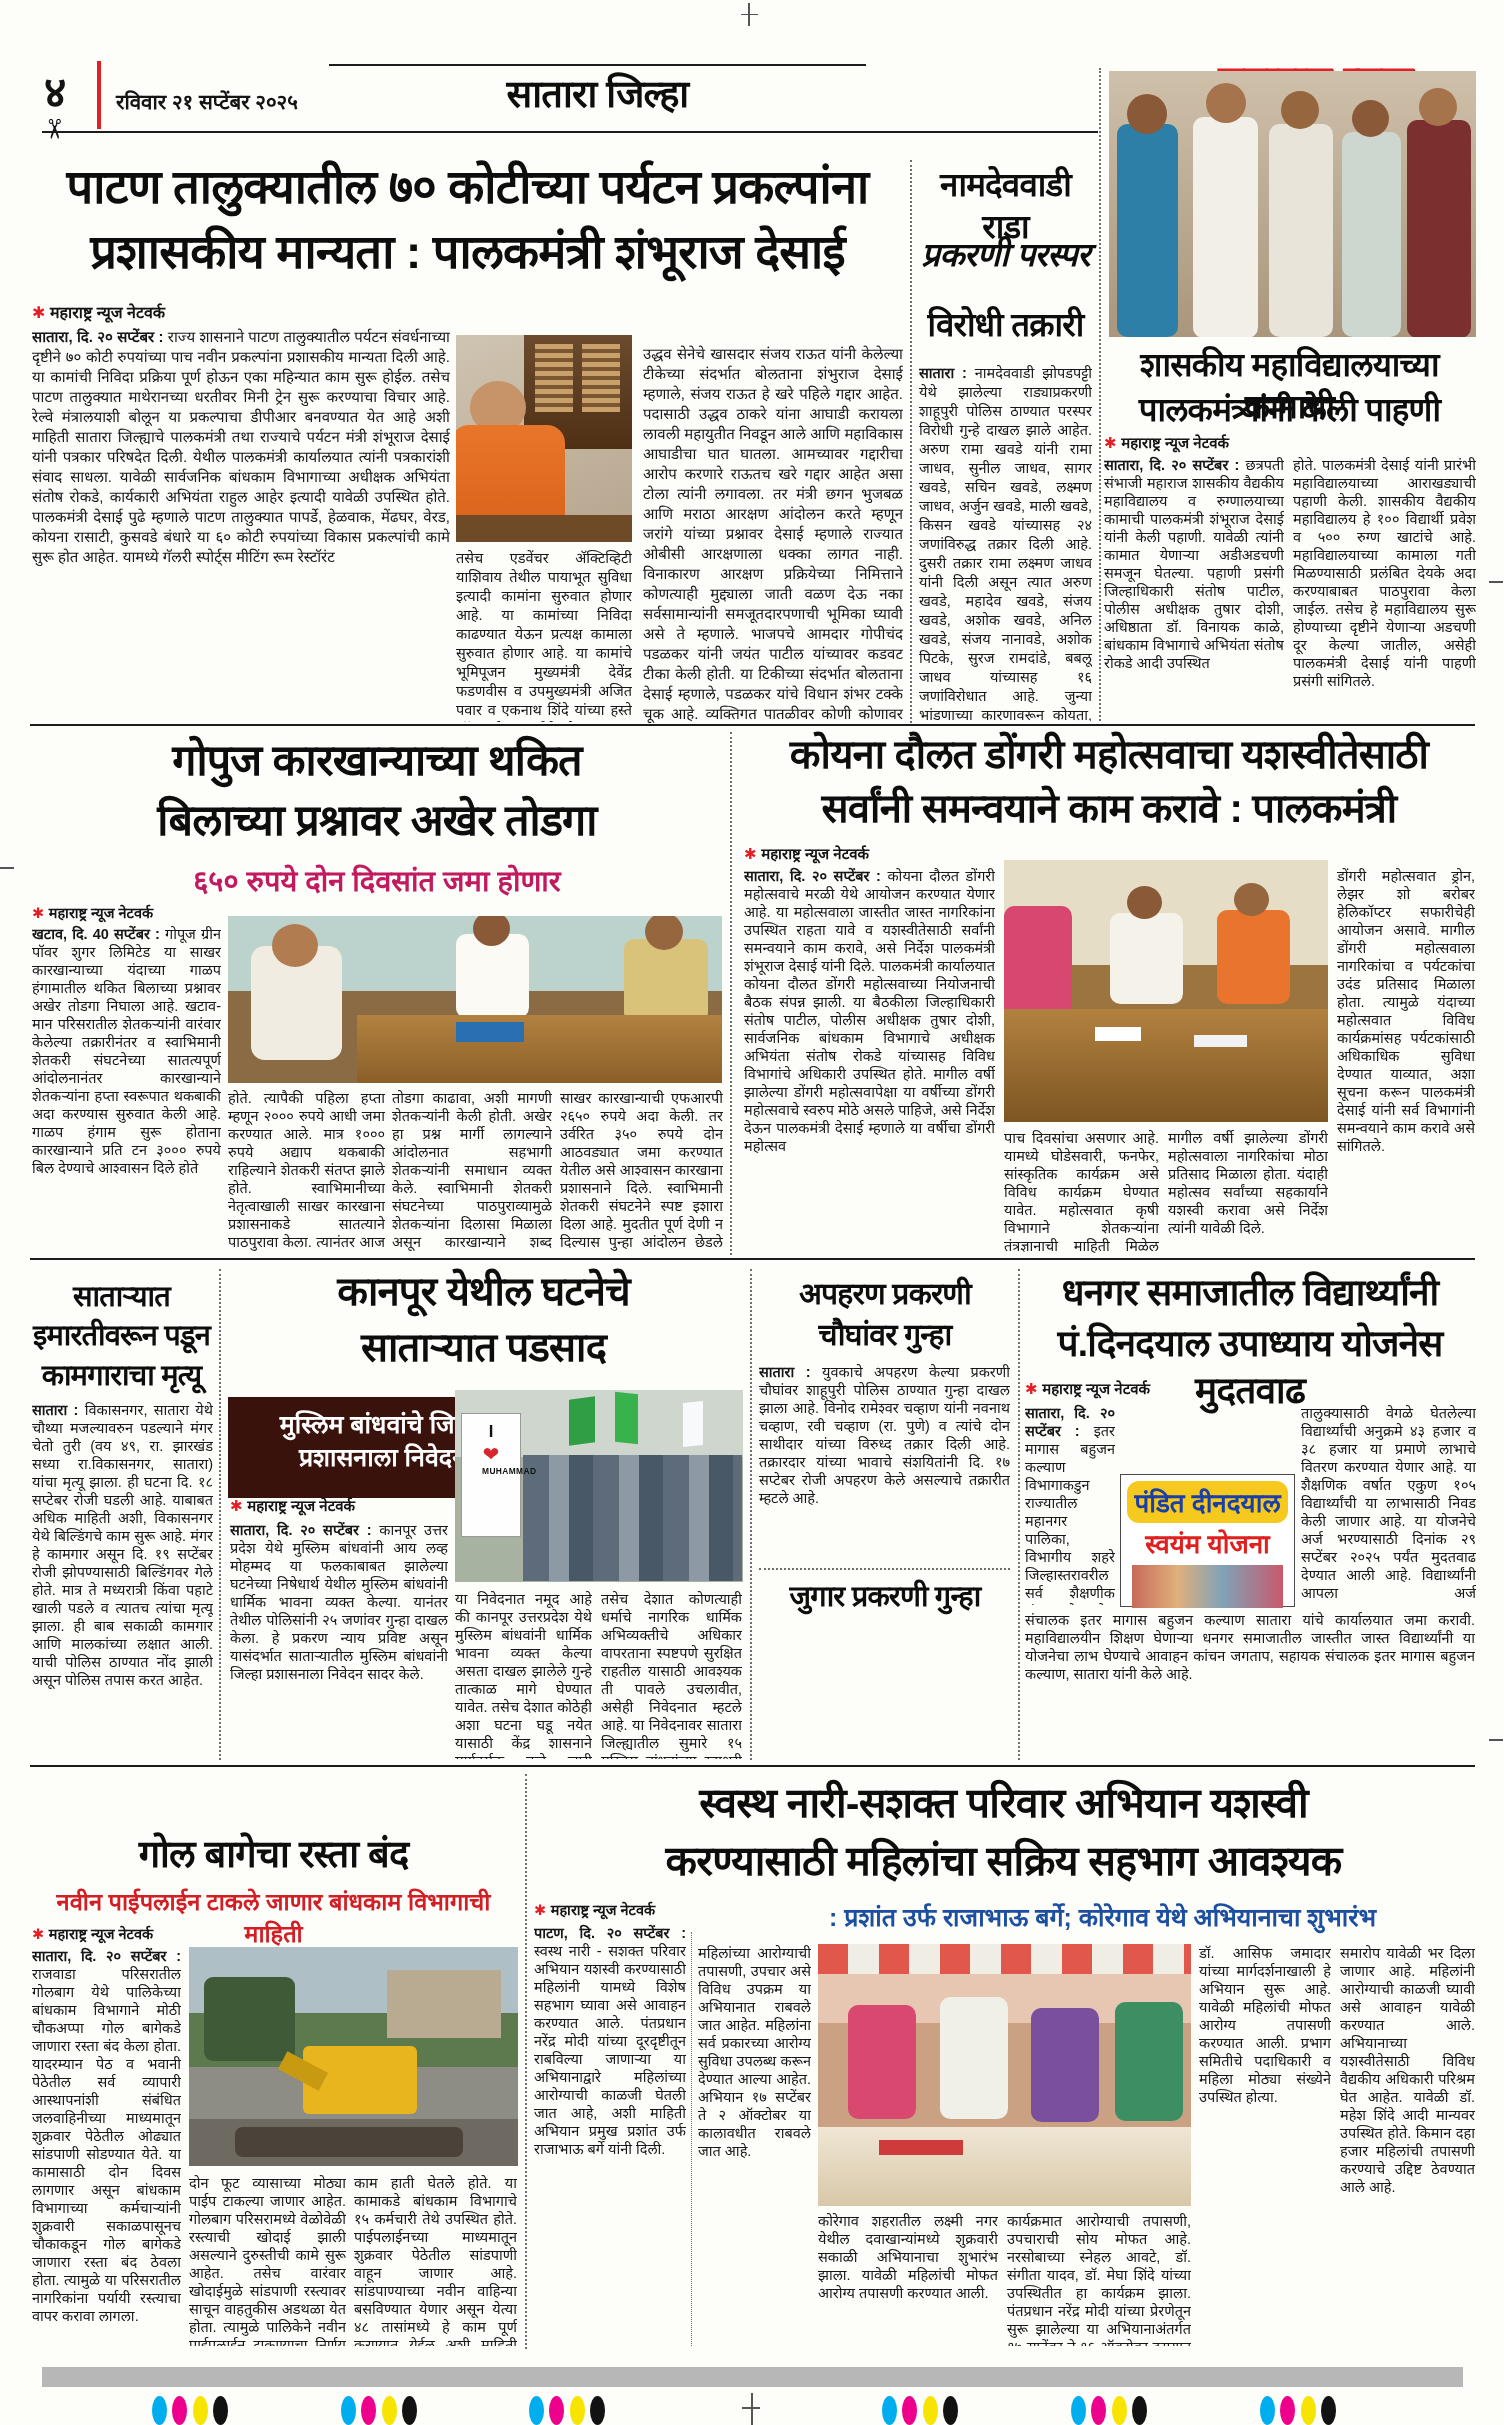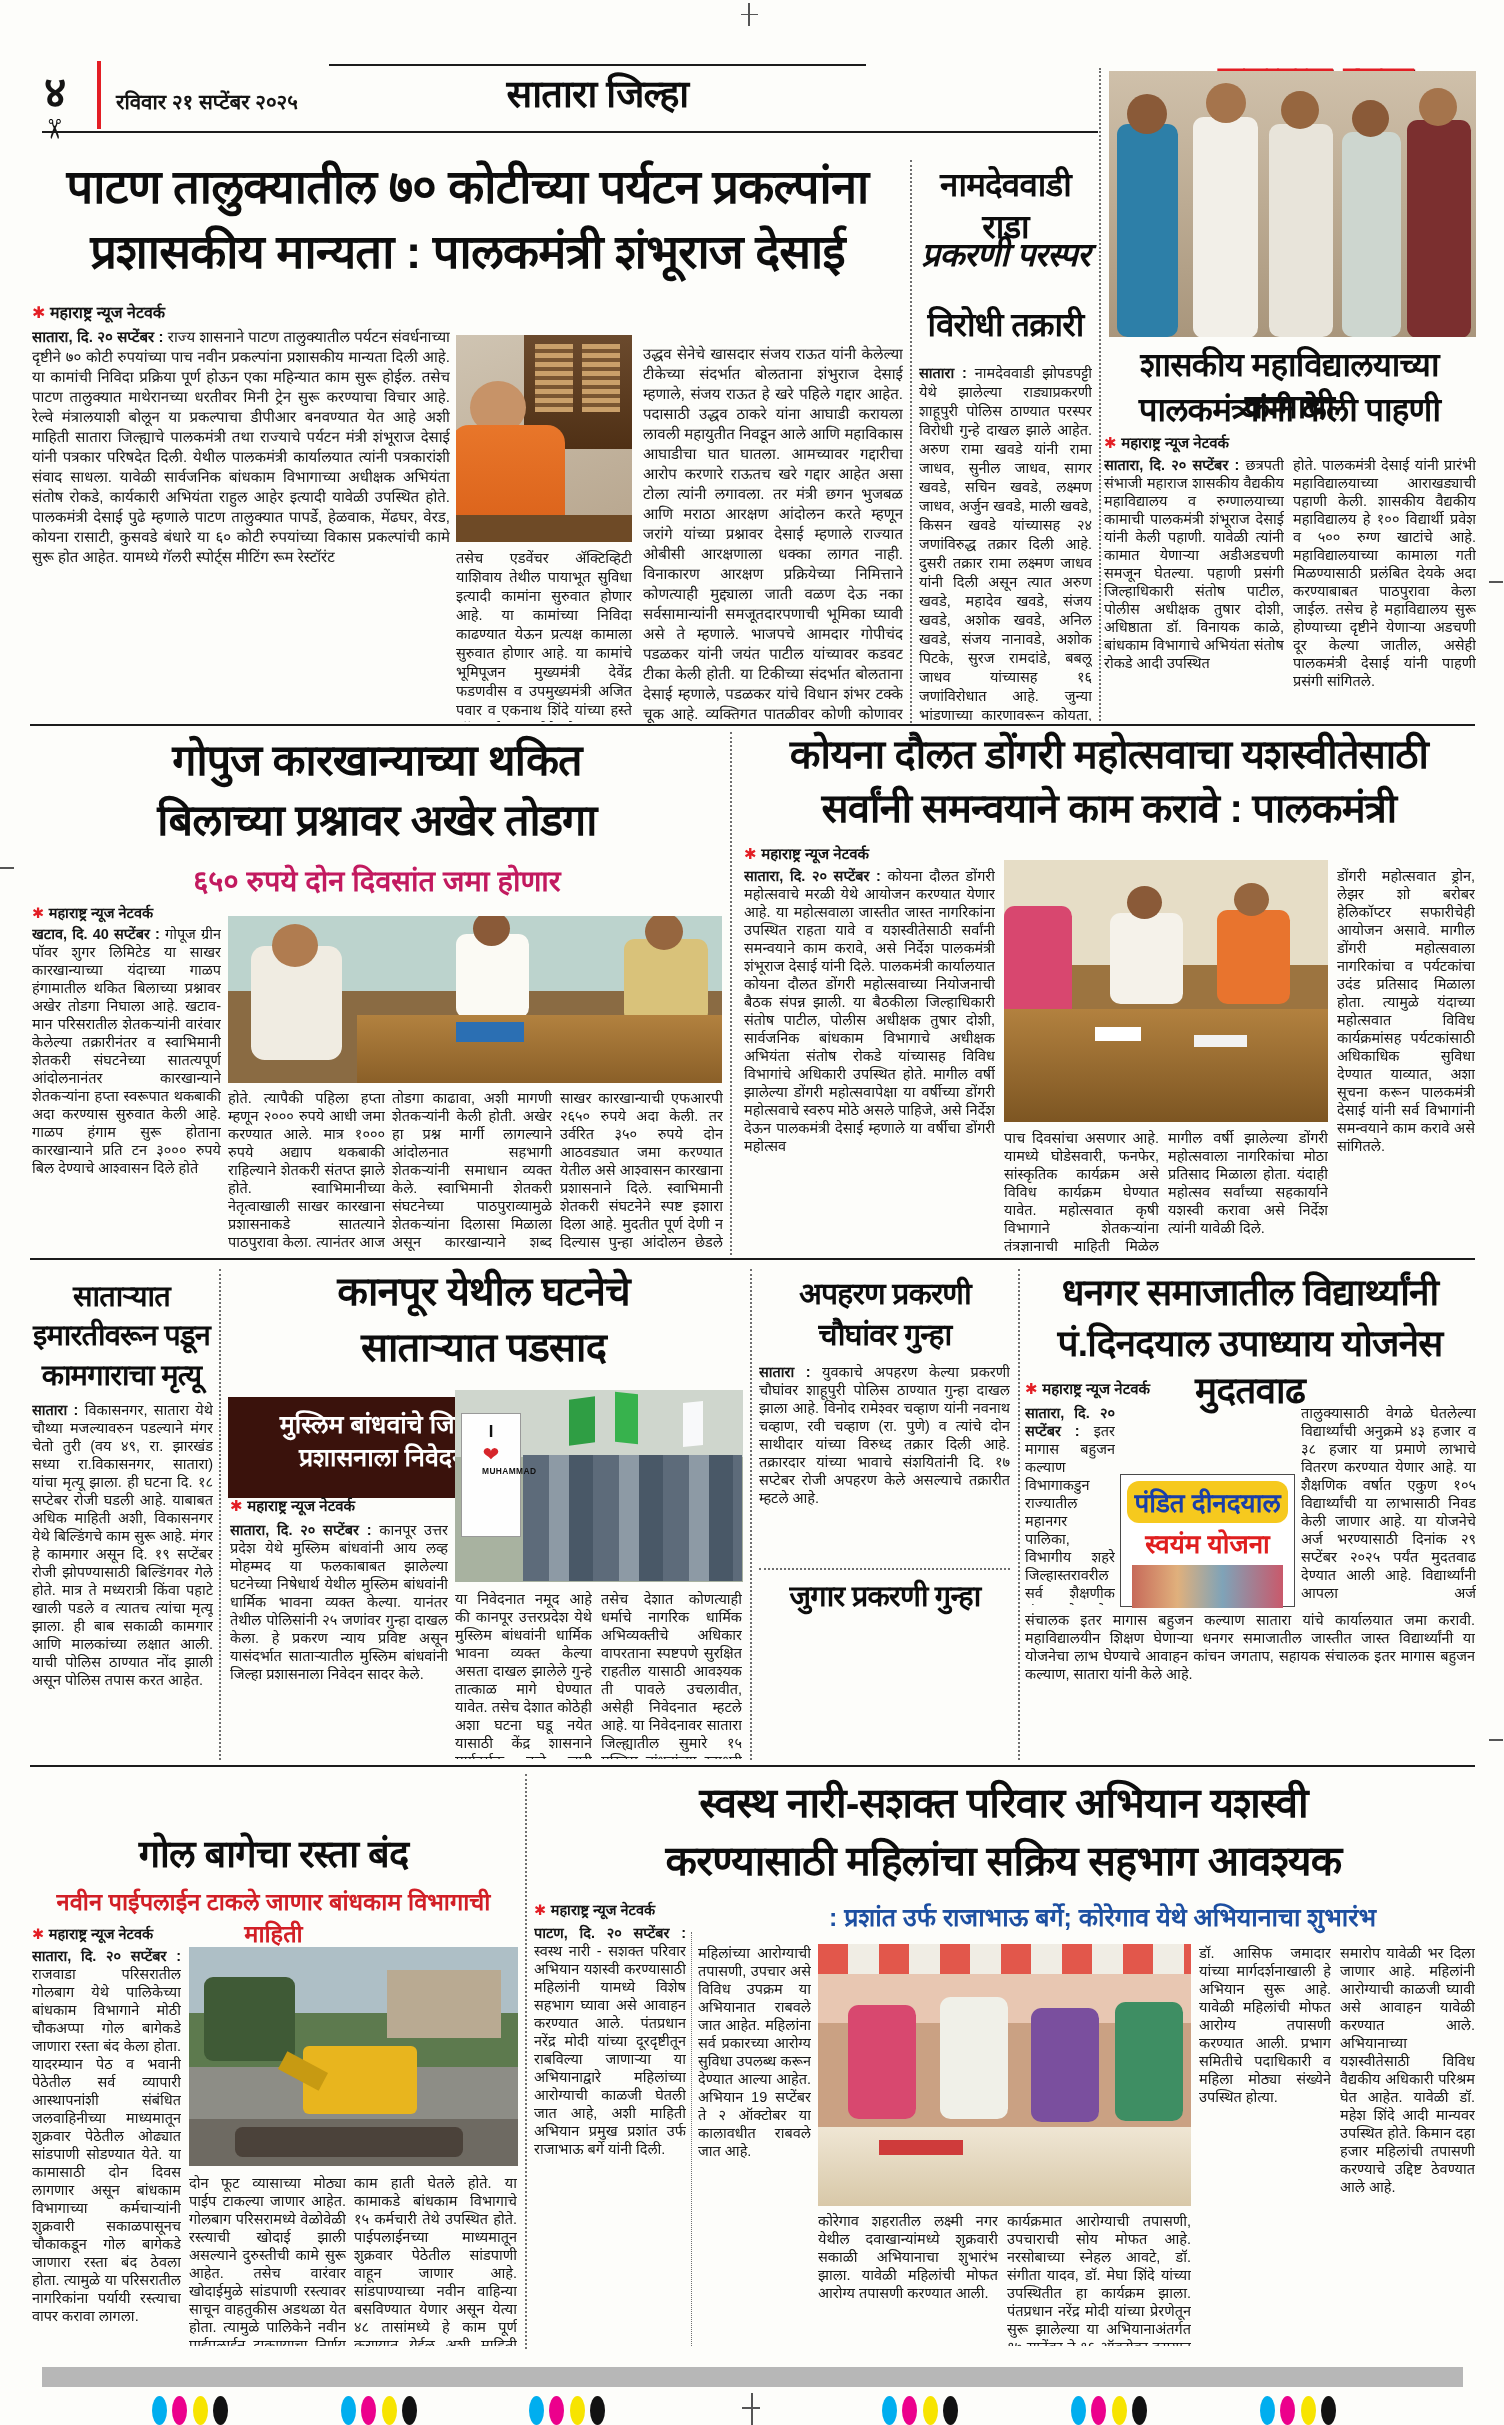--- a/index.html
+++ b/index.html
@@ -291,21 +291,21 @@
   <div class="abs subblue" style="left:829px;top:1899px;width:647px;font-size:25px;">: प्रशांत उर्फ राजाभाऊ बर्गे; कोरेगाव येथे अभियानाचा शुभारंभ</div>
   <div class="abs" style="left:534px;top:1899px;width:167px;">
     <div class="netline" style="font-size:14.5px;"><span class="star">✱</span><span>महाराष्ट्र न्यूज नेटवर्क</span></div>
   </div>
   <div class="abs bodytxt f19" style="left:534px;top:1924px;width:152px;height:421px;">
     <b class="dl">पाटण, दि. २० सप्टेंबर :</b>
     <span>स्वस्थ नारी - सशक्त परिवार अभियान यशस्वी करण्यासाठी महिलांनी यामध्ये विशेष सहभाग घ्यावा असे आवाहन करण्यात आले. पंतप्रधान नरेंद्र मोदी यांच्या दूरदृष्टीतून राबविल्या जाणाऱ्या या अभियानाद्वारे महिलांच्या आरोग्याची काळजी घेतली जात आहे, अशी माहिती अभियान प्रमुख प्रशांत उर्फ राजाभाऊ बर्गे यांनी दिली.</span>
   </div>
   <div class="abs vsep" style="left:691px;top:1932px;height:414px;border-left-width:1.5px;"></div>
   <div class="abs bodytxt f19" style="left:698px;top:1944px;width:113px;height:402px;">
-    <span>महिलांच्या आरोग्याची तपासणी, उपचार असे विविध उपक्रम या अभियानात राबवले जात आहेत. महिलांना सर्व प्रकारच्या आरोग्य सुविधा उपलब्ध करून देण्यात आल्या आहेत. अभियान 19 सप्टेंबर ते २ ऑक्टोबर या कालावधीत राबवले जात आहे.</span>
+    <span>महिलांच्या आरोग्याची तपासणी, उपचार असे विविध उपक्रम या अभियानात राबवले जात आहेत. महिलांना सर्व प्रकारच्या आरोग्य सुविधा उपलब्ध करून देण्यात आल्या आहेत. अभियान १७ सप्टेंबर ते २ ऑक्टोबर या कालावधीत राबवले जात आहे.</span>
   </div>
   <div class="photo" style="left:818px;top:1944px;width:373px;height:262px;background:linear-gradient(180deg,#e8c7b2 0 30%,#caa183 30%);">
     <div class="ph" style="left:0;top:0;width:373px;height:30px;background:repeating-linear-gradient(90deg,#e2574b 0 30px,#f0ede4 30px 61px);"></div>
     <div class="ph" style="left:30px;top:61px;width:68px;height:114px;background:#d8486f;border-radius:10.6px;"></div>
     <div class="ph" style="left:122px;top:53px;width:68px;height:122px;background:#f0f0e8;border-radius:10.6px;"></div>
     <div class="ph" style="left:213px;top:64px;width:68px;height:114px;background:#7a4f9e;border-radius:10.6px;"></div>
     <div class="ph" style="left:297px;top:58px;width:68px;height:119px;background:#3e8e63;border-radius:10.6px;"></div>
     <div class="ph" style="left:0px;top:183px;width:373px;height:79px;background:linear-gradient(180deg,#efe6d4,#d8c8a8);"></div>
     <div class="ph" style="left:61px;top:196px;width:84px;height:15px;background:#cf3b3b;"></div>
   </div>

